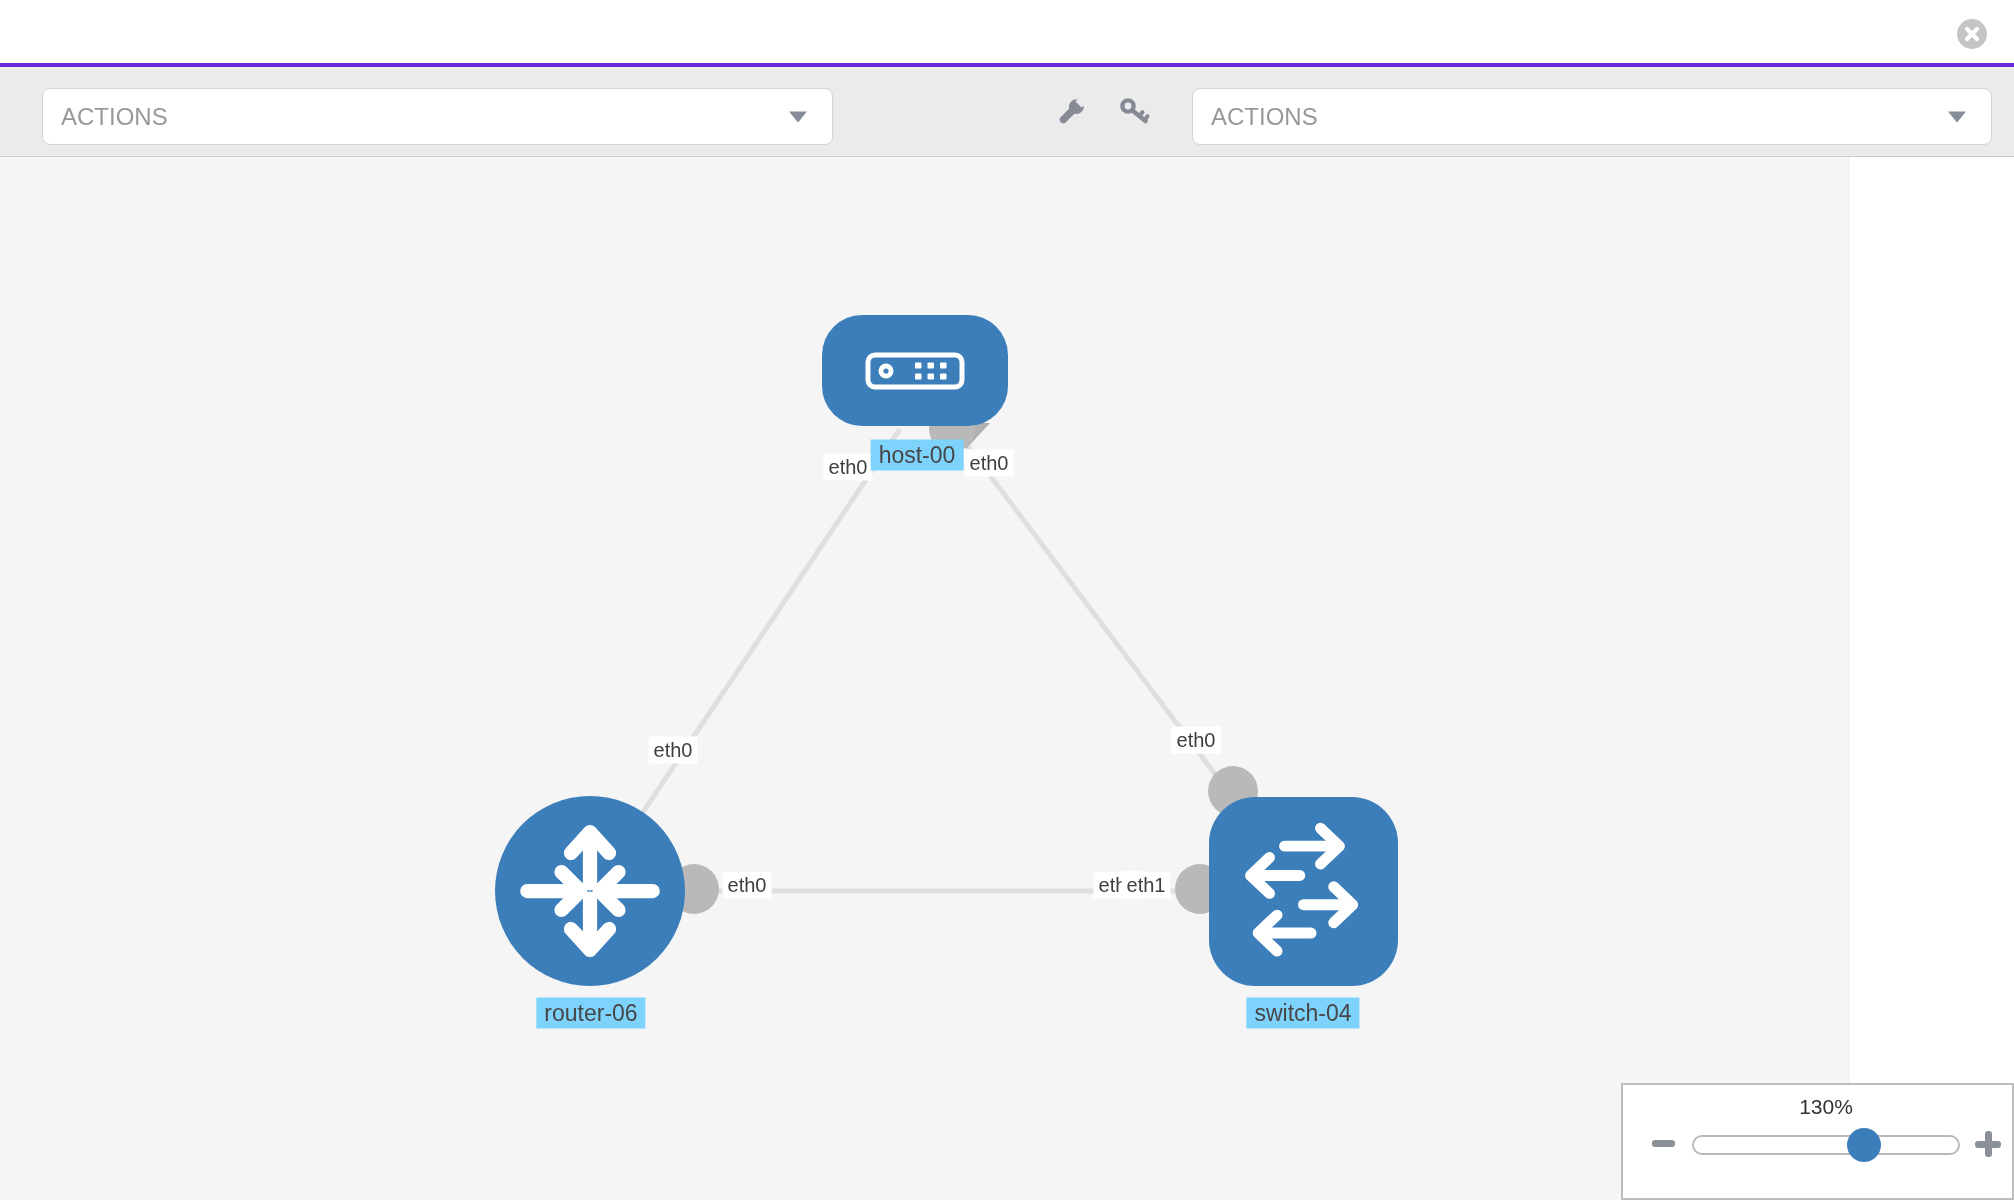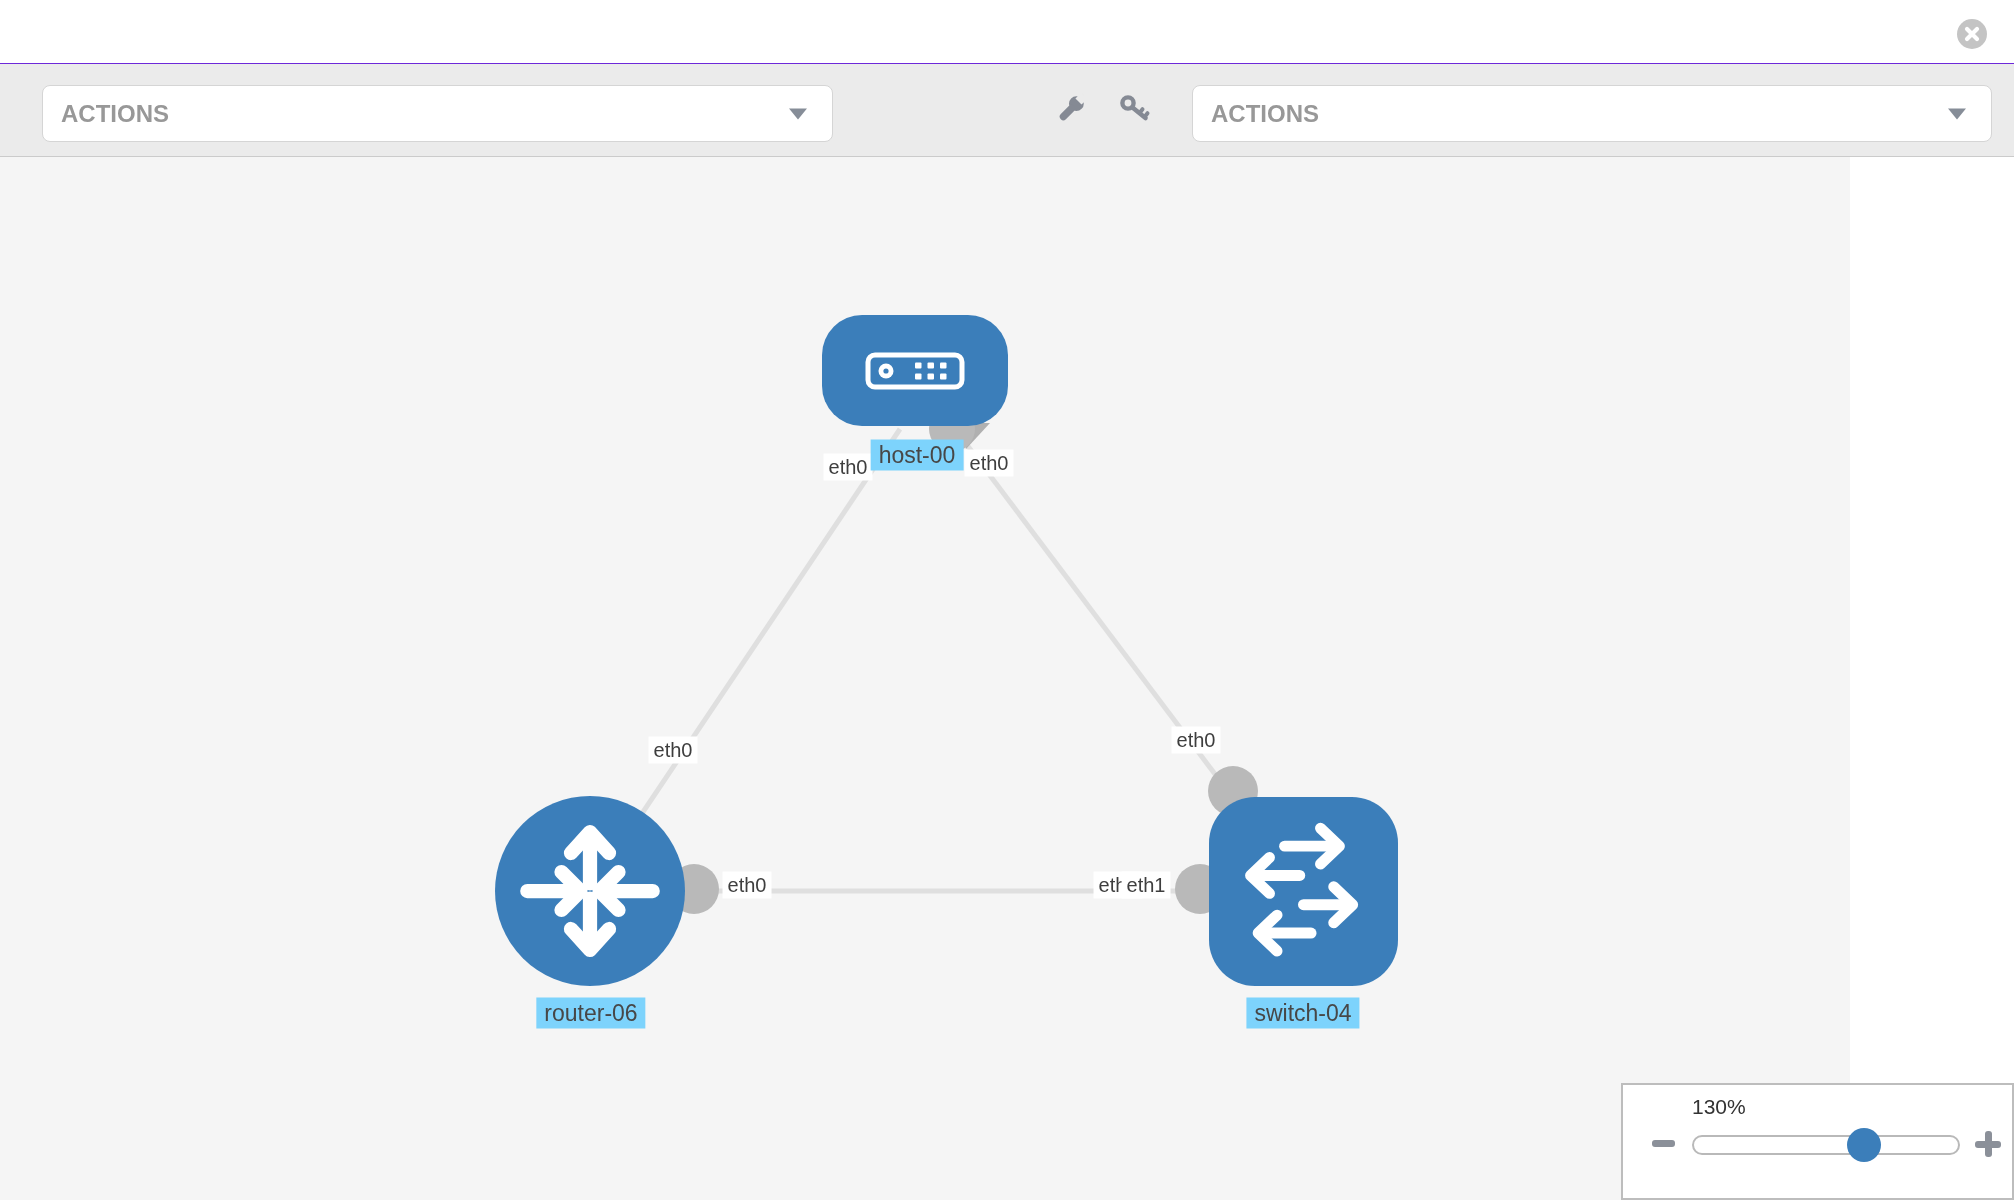--- a/index.html
+++ b/index.html
@@ -7,21 +7,21 @@
        font-family:"Liberation Sans",sans-serif;background:#fff;}
 
   
   .header{position:absolute;top:0;left:0;width:2014px;height:63px;background:#fff;}
   .page-title{position:absolute;left:40px;top:0;line-height:63px;
               font-size:27px;font-weight:bold;color:#4d4d4d;white-space:nowrap;}
   .close-btn{position:absolute;left:1957px;top:19px;width:30px;height:30px;cursor:pointer;}
 
   
   .toolbar{position:absolute;top:63px;left:0;width:2014px;height:94px;background:#ebebeb;
-           border-top:1px solid #6d28d9;border-bottom:1px solid #cbcbcb;box-sizing:border-box;font-weight:bold;}
+           border-top:4px solid #6d28d9;border-bottom:1px solid #cbcbcb;box-sizing:border-box;}
   .select-box{position:absolute;top:21px;height:57px;background:#fff;
               border:1px solid #d5d5d5;border-radius:8px;box-sizing:border-box;
               display:flex;align-items:center;padding-left:18px;cursor:pointer;}
   .select-label{font-size:24px;color:#989898;}
   .caret{position:absolute;right:25px;top:50%;transform:translateY(-50%);
          width:0;height:0;border-left:9px solid transparent;border-right:9px solid transparent;
          border-top:11px solid #868d98;}
   .actions-box{left:42px;width:791px;}
   .search-box{left:1192px;width:800px;}
   .tool-btn{position:absolute;top:26px;width:40px;height:40px;cursor:pointer;background:none;border:none;padding:0;}
@@ -39,21 +39,21 @@
   .node-switch{left:1209px;top:640px;width:189px;height:189px;border-radius:46px;}
 
   .node-label{position:absolute;transform:translate(-50%,-50%);background:#7dd3fc;
               color:#474747;font-size:23px;padding:2px 8px;white-space:nowrap;z-index:30;}
   .iface-label{position:absolute;transform:translate(-50%,-50%);background:#fff;
                color:#3e3e3e;font-size:20px;padding:2px 5px;white-space:nowrap;z-index:20;}
 
   
   .zoom-panel{position:absolute;left:1621px;top:1083px;width:393px;height:117px;background:#fff;
               border:2px solid #bdbdbd;box-sizing:border-box;z-index:40;}
-  .zoom-level{position:absolute;left:69px;top:10px;width:268px;text-align:left;
+  .zoom-level{position:absolute;left:69px;top:10px;width:268px;text-align:center;
               font-size:21px;color:#333;}
   .zoom-minus{position:absolute;left:29px;top:55px;width:23px;height:7px;border-radius:3px;
               background:#8b9099;cursor:pointer;}
   .zoom-plus{position:absolute;left:352px;top:46px;width:26px;height:26px;cursor:pointer;}
   .zoom-plus::before{content:"";position:absolute;left:0;top:10px;width:26px;height:7px;
               border-radius:3px;background:#8b9099;}
   .zoom-plus::after{content:"";position:absolute;left:10px;top:0;width:7px;height:26px;
               border-radius:3px;background:#8b9099;}
   .slider-track{position:absolute;left:69px;top:50px;width:268px;height:20px;background:#fff;
               border:2px solid #b9b9b9;border-radius:11px;box-sizing:border-box;cursor:pointer;}

